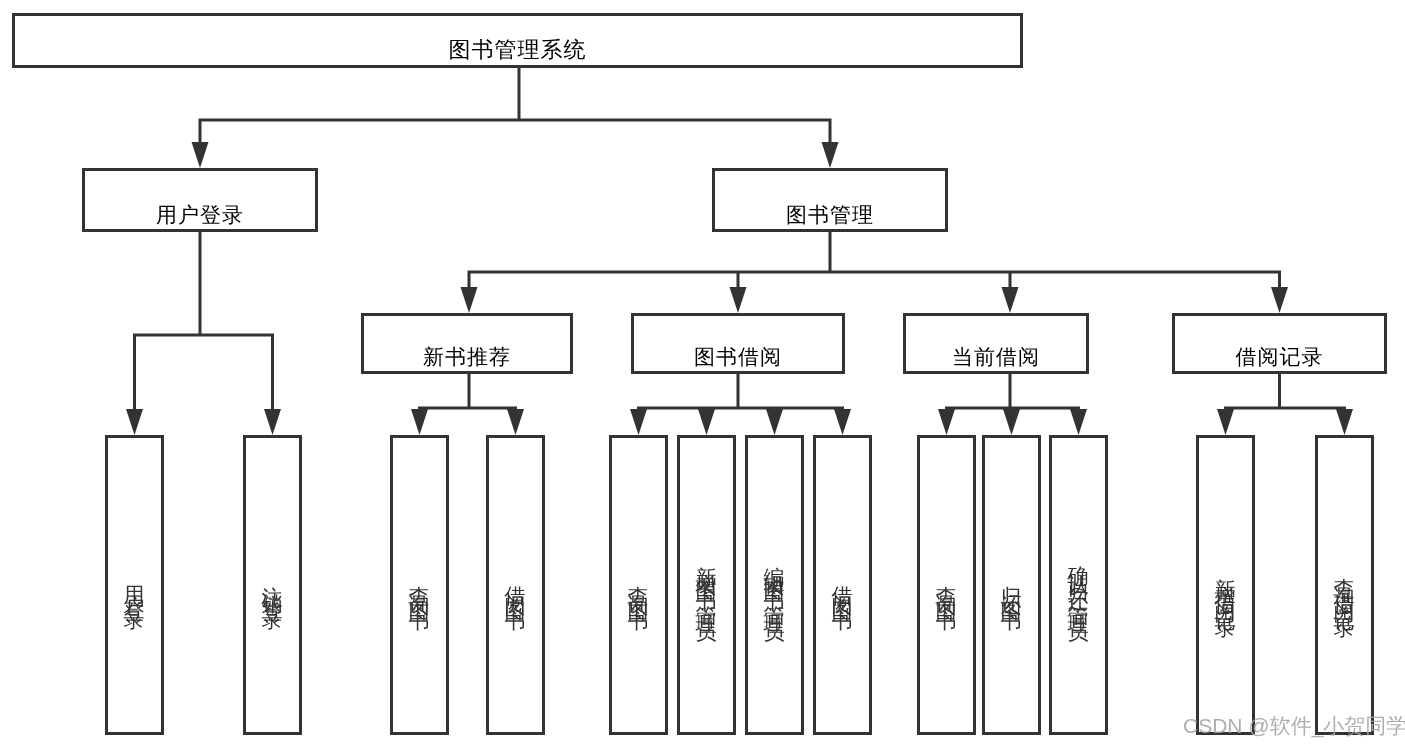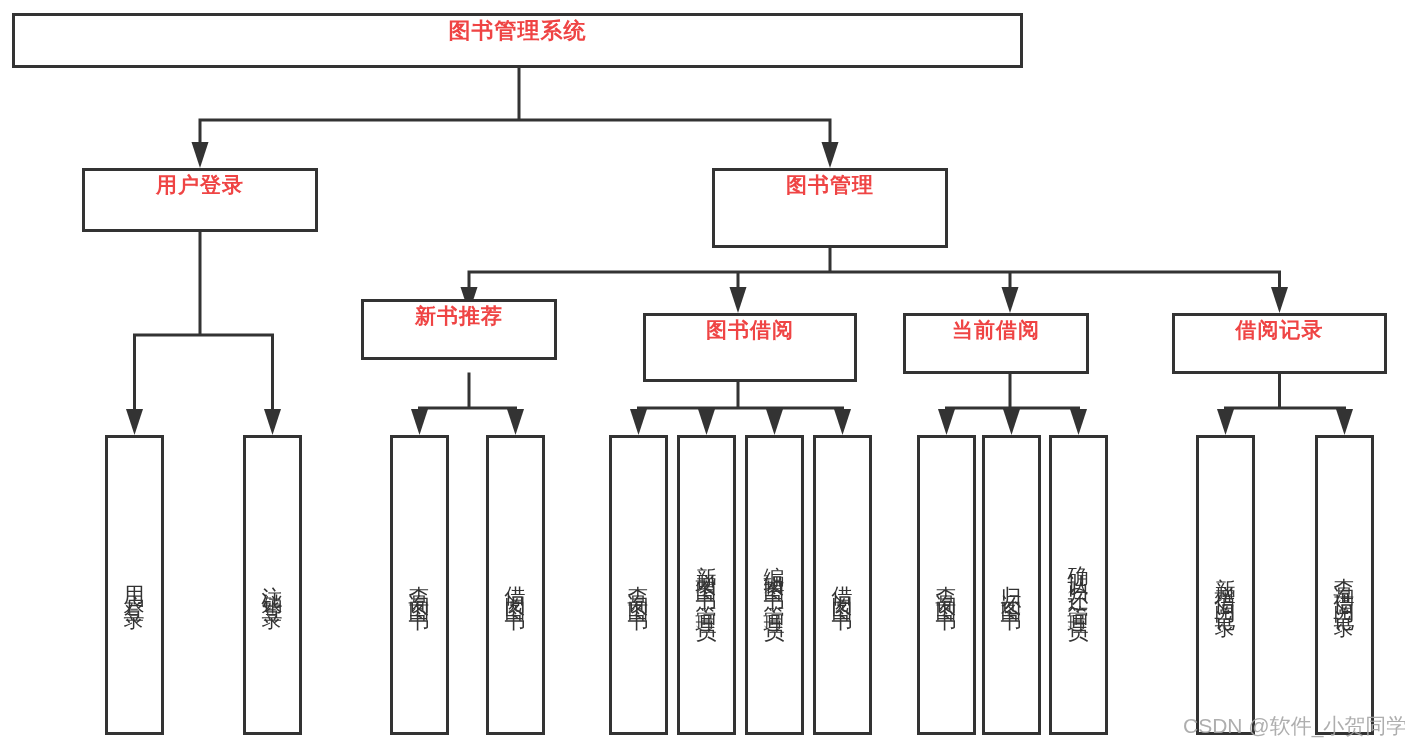--- a/index.html
+++ b/index.html
@@ -22,36 +22,35 @@
     width: 1405px;
     height: 747px;
     pointer-events: none;
   }
   .node {
     position: absolute;
     box-sizing: border-box;
     background: #ffffff;
     border: 3px solid #333333;
     display: flex;
-    align-items: flex-start;
+    align-items: flex-end;
     justify-content: center;
-    color: #ef4444;
-    font-weight: bold;
+    color: #000000;
   }
   .node .hlabel {
     font-size: 21px;
     letter-spacing: 1px;
     white-space: nowrap;
   }
   .node-root { left: 12px; top: 13px; width: 1011px; height: 55px; }
   .node-root .hlabel { font-size: 22px; }
   .node-user-login      { left: 82px;  top: 168px; width: 236px; height: 64px; }
-  .node-book-management { left: 712px; top: 168px; width: 236px; height: 80px; }
-  .node-new-book   { left: 361px;  top: 299px; width: 196px; height: 61px; }
-  .node-borrowing  { left: 631px;  top: 313px; width: 214px; height: 69px; margin-left: 12px; }
+  .node-book-management { left: 712px; top: 168px; width: 236px; height: 64px; }
+  .node-new-book   { left: 361px;  top: 313px; width: 212px; height: 61px; }
+  .node-borrowing  { left: 631px;  top: 313px; width: 214px; height: 61px; }
   .node-current    { left: 903px;  top: 313px; width: 186px; height: 61px; }
   .node-records    { left: 1172px; top: 313px; width: 215px; height: 61px; }
   .leaf {
     position: absolute;
     top: 435px;
     width: 59px;
     height: 300px;
     box-sizing: border-box;
     background: #ffffff;
     border: 3px solid #333333;

